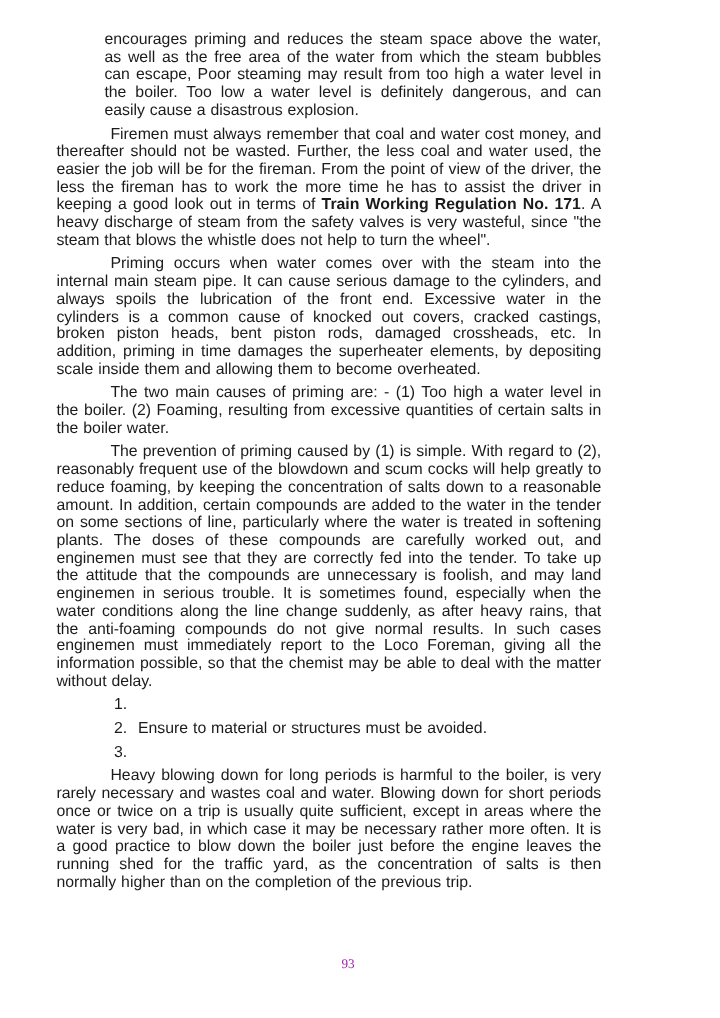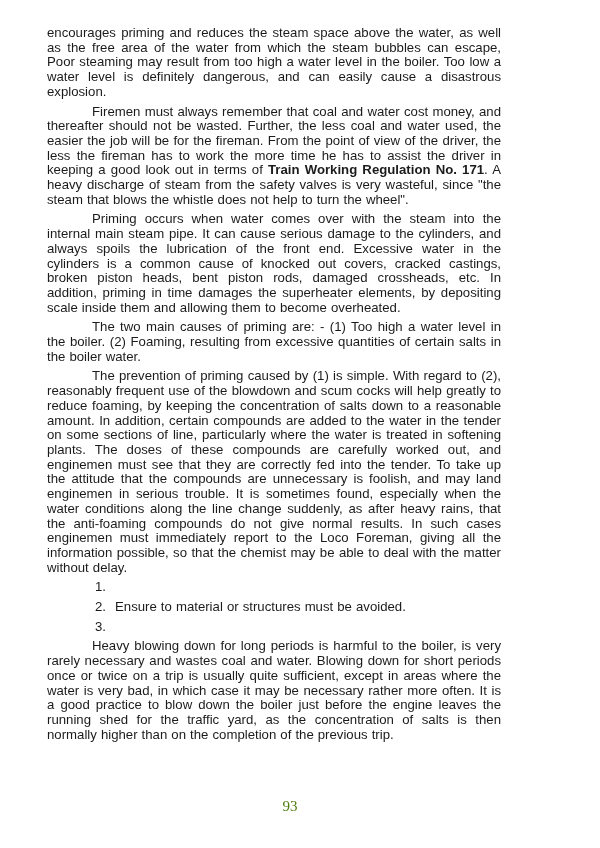--- a/index.html
+++ b/index.html
@@ -25,20 +25,21 @@
     .para {
       margin: 0 0 5px 0;
       font-size: 13.2px;
       line-height: 14.7px;
       text-align: justify;
       text-indent: 45px;
       word-spacing: 0.4px;
     }
     .para.no-indent {
       text-indent: 0;
+      margin-left: 40px;
     }
     .para .bold {
       font-weight: bold;
     }
     .precautions-list {
       margin: 0 0 5px 0;
       padding: 0;
       list-style: none;
     }
     .precautions-list li {
@@ -57,22 +58,22 @@
       text-align: justify;
       word-spacing: 0.4px;
     }
     .page-number {
       position: absolute;
       top: 798px;
       left: 0;
       width: 580px;
       text-align: center;
       font-family: "Liberation Serif", serif;
-      font-size: 15px;
-      color: #4d7c0f;
+      font-size: 11px;
+      color: #a21caf;
     }
   </style>
 </head>
 <body>
 
 <div class="page">
   <div class="body-text">
 
     <p class="para no-indent">encourages priming and reduces the steam space above the water, as well as the free area of the water from which the steam bubbles can escape, Poor steaming may result from too high a water level in the boiler. Too low a water level is definitely dangerous, and can easily cause a disastrous explosion.</p>
 

